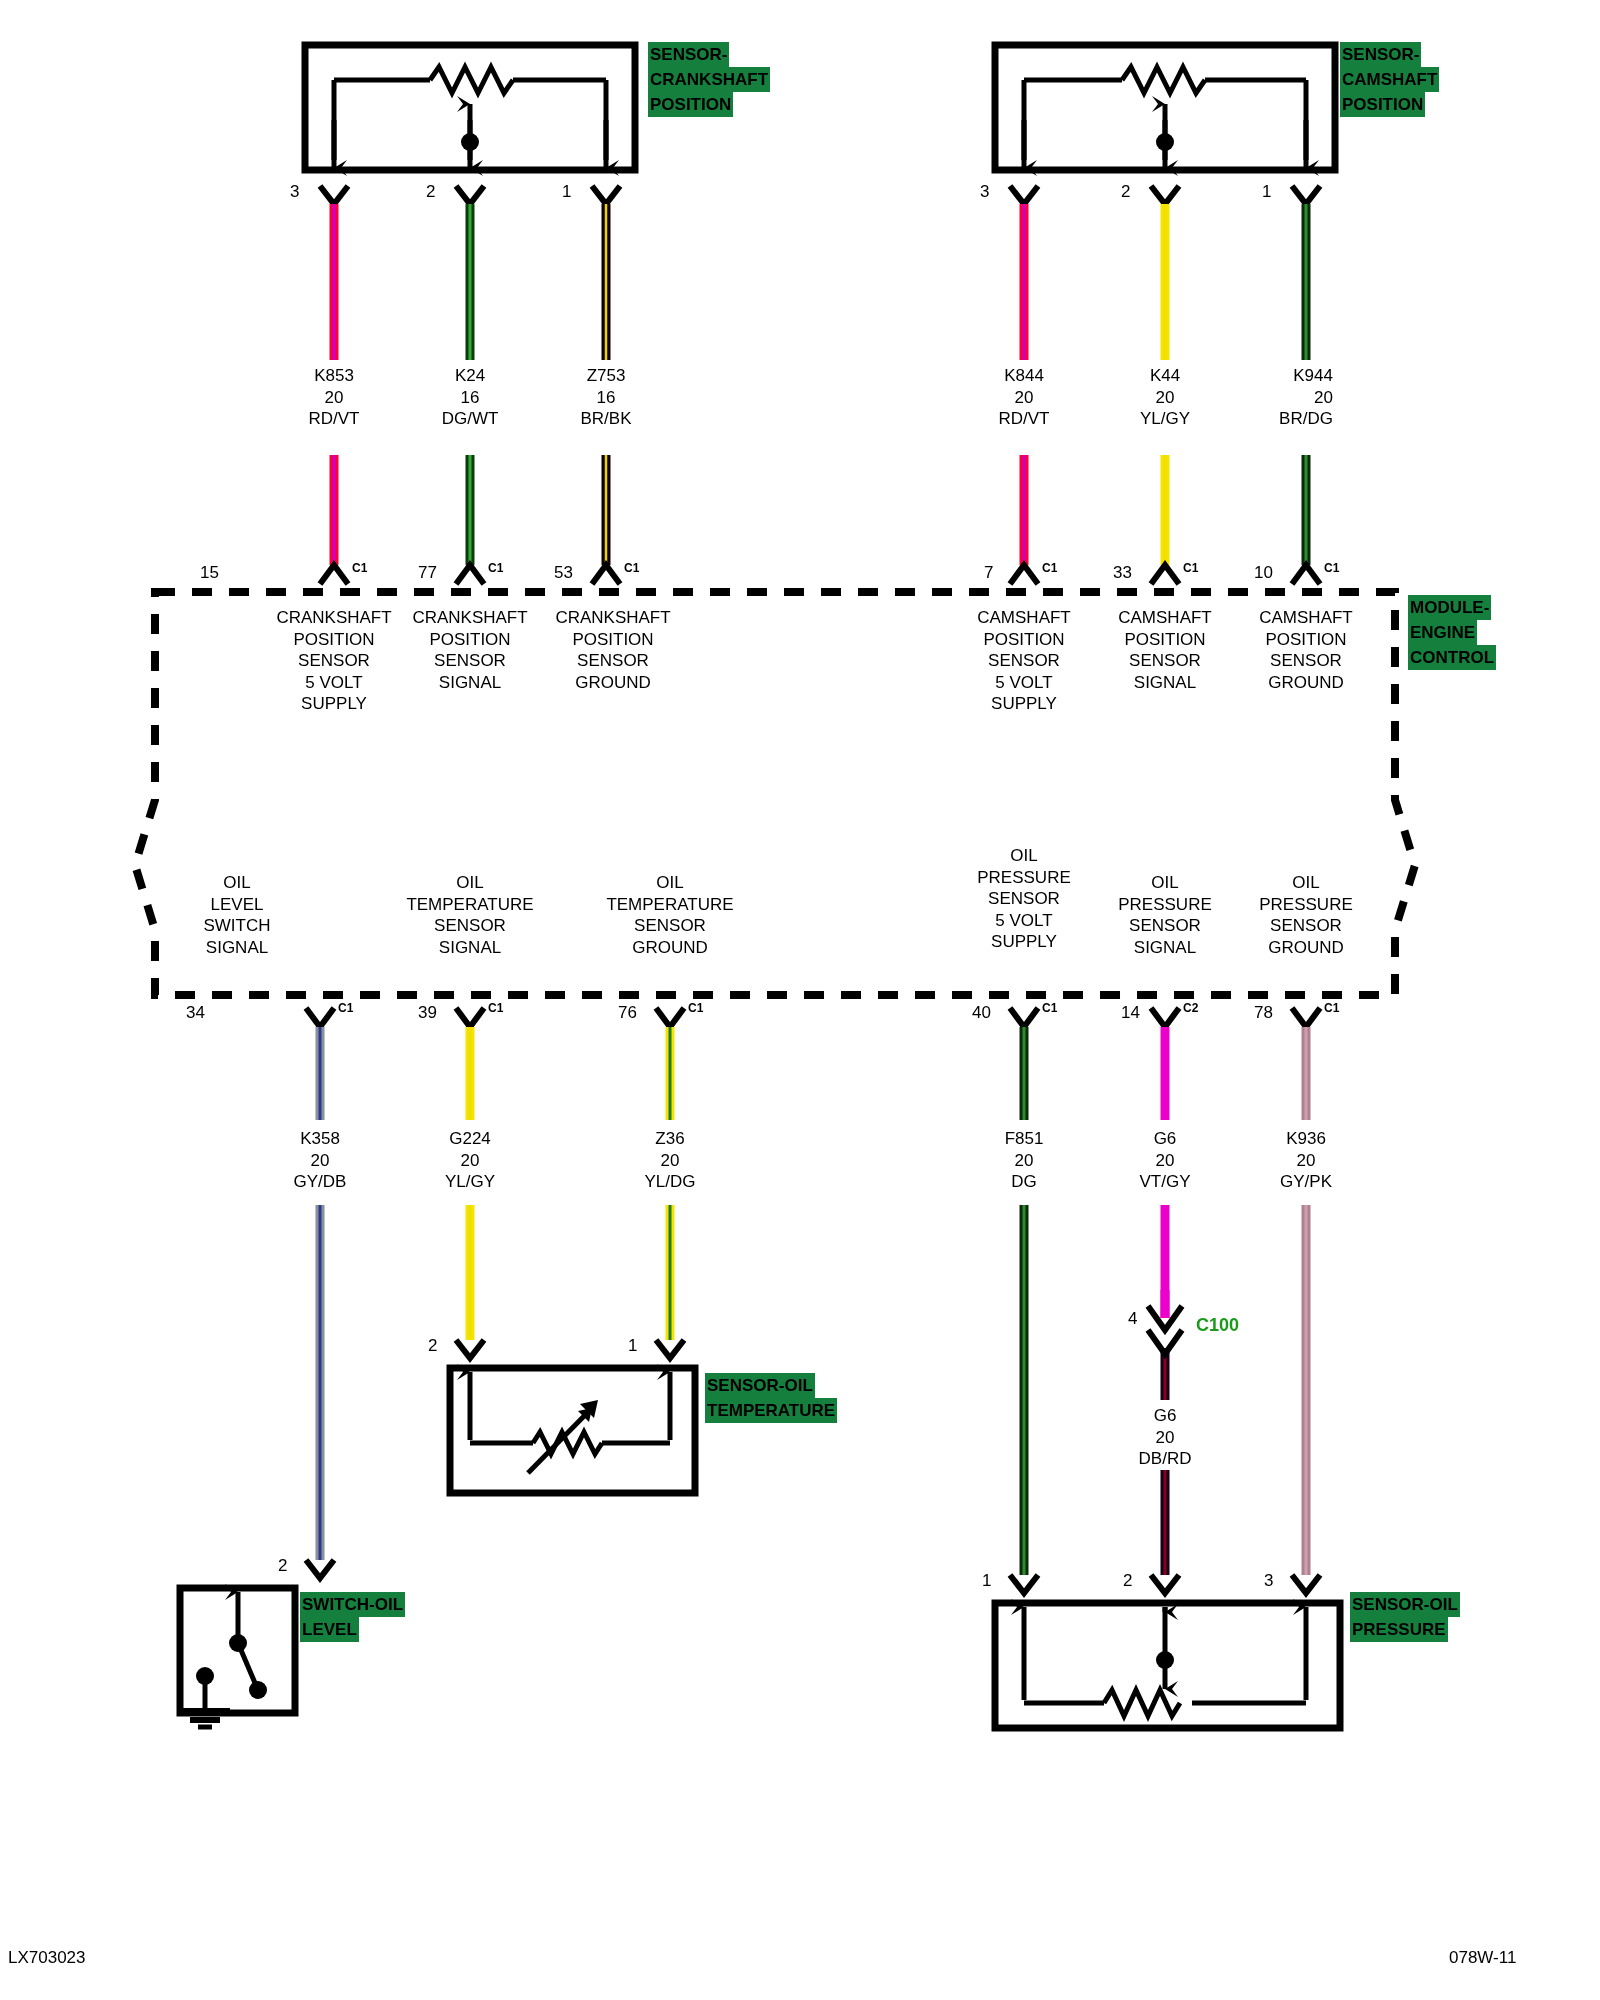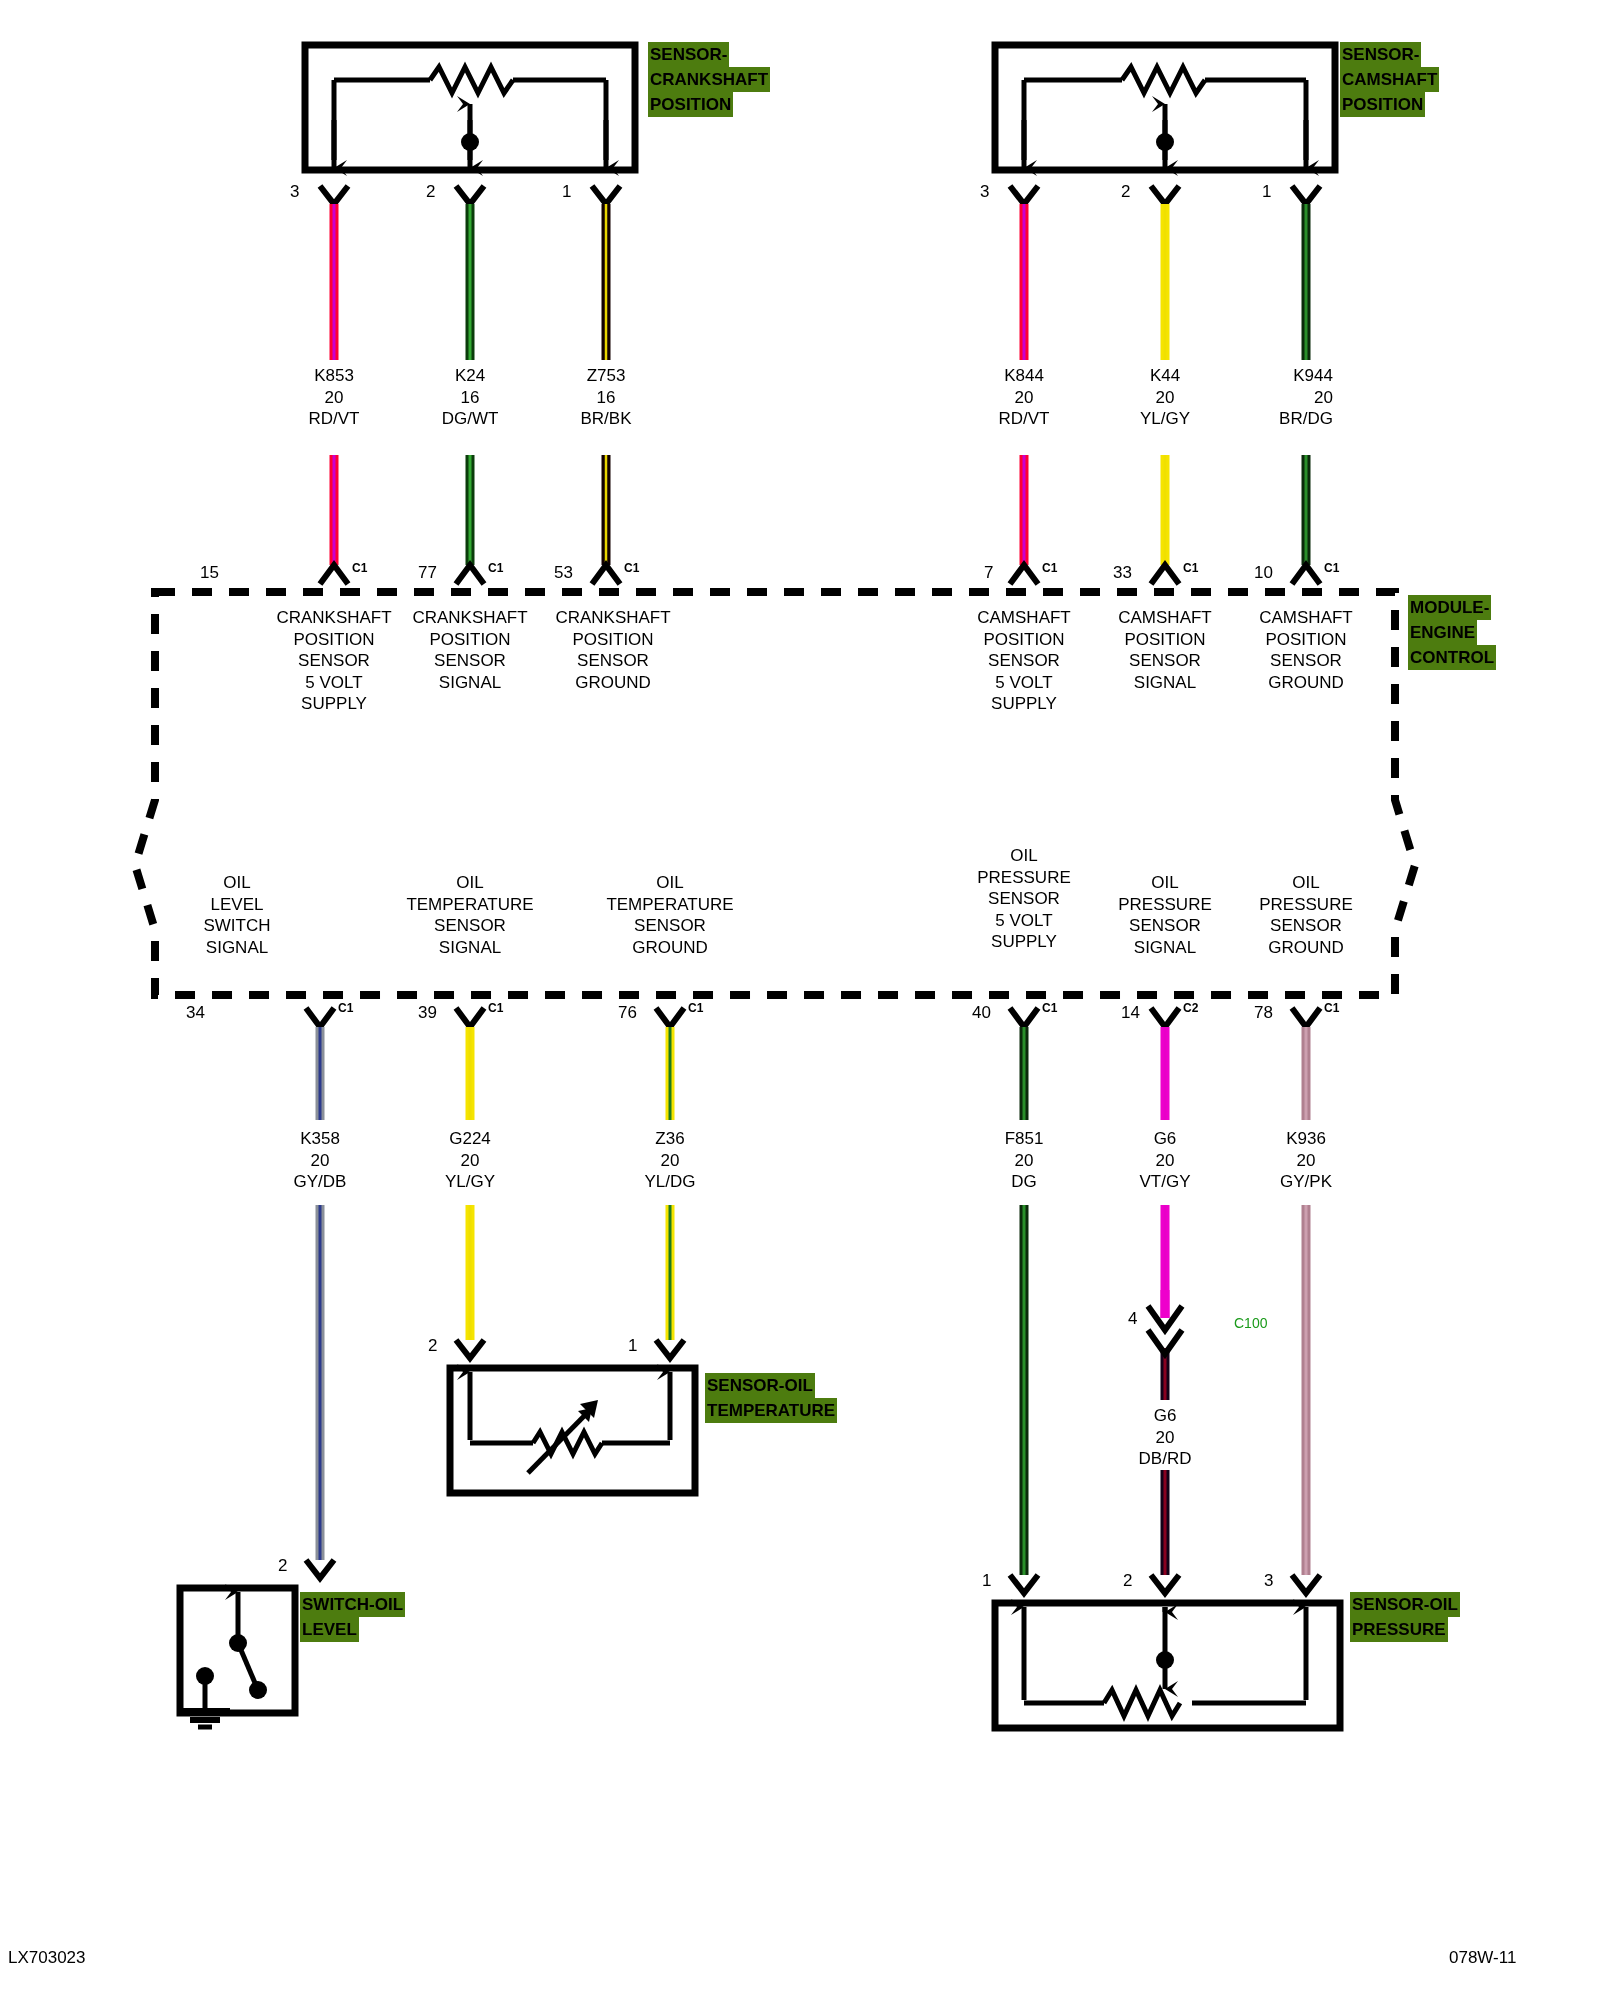--- a/index.html
+++ b/index.html
@@ -2,22 +2,22 @@
 <html><head>
 <meta charset="utf-8">
 <style>
   html,body{margin:0;padding:0;background:#fff;}
   body{width:1600px;height:2000px;position:relative;
        font-family:"Liberation Sans",sans-serif;color:#000;}
   #sheet{position:absolute;left:0;top:0;width:1600px;height:2000px;}
   svg#diagram{position:absolute;left:0;top:0;width:1600px;height:2000px;}
   .hl{position:absolute;font-size:17px;line-height:25px;font-weight:bold;
       white-space:nowrap;}
-  .hl span{background:#4d7c0f;padding:0 2px;display:inline-block;}
-  .greenlbl{position:absolute;font-size:14px;font-weight:normal;color:#1a9a1a;white-space:nowrap;margin-left:38px;}
+  .hl span{background:#15803d;padding:0 2px;display:inline-block;}
+  .greenlbl{position:absolute;font-size:18px;font-weight:bold;color:#1a9a1a;white-space:nowrap;}
   .pin{position:absolute;font-size:17px;white-space:nowrap;}
   .cc{position:absolute;font-size:12px;font-weight:bold;white-space:nowrap;}
   .footer{position:absolute;font-size:17px;white-space:nowrap;}
   .stack{position:absolute;transform:translateX(-50%);text-align:center;
          font-size:17px;line-height:21.5px;white-space:nowrap;}
 </style>
 </head>
 <body>
 
 <div id="sheet">

